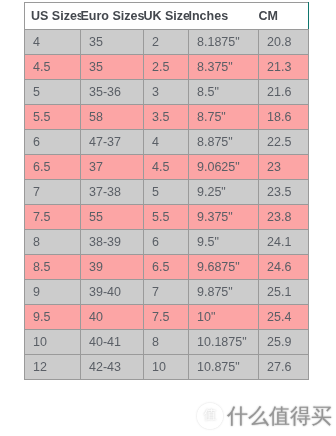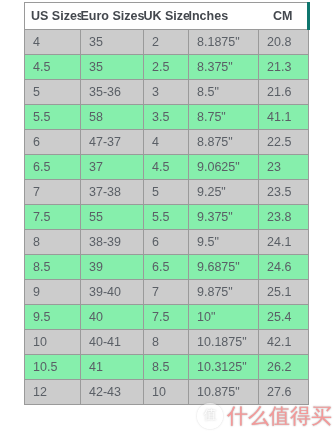--- a/index.html
+++ b/index.html
@@ -53,33 +53,33 @@
     color: #44484e;
     padding: 0;
     height: 26px;
     line-height: 26px;
   }
   thead tr.header-row th.first-head {
     border-left: 1px solid #9a9a9a;
     padding-left: 6px;
   }
   thead tr.header-row th.last-head {
-    border-right: 3px solid #0f766e;
-    text-align: center;
+    border-right: 1px solid #0f766e;
+    text-align: left;
   }
 
   tbody td {
     border: 1px solid #9a9a9a;
   }
 
   tbody tr.row-shaded td {
     background: #cccccc;
   }
   tbody tr.row-plain td {
-    background: #86efac;
+    background: #fca5a5;
   }
 
   col.c-us    { width: 56px; }
   col.c-euro  { width: 63px; }
   col.c-uk    { width: 45px; }
   col.c-in    { width: 70px; }
   col.c-cm    { width: 50px; }
 
   
   #watermark {
@@ -99,21 +99,21 @@
     border: 2px solid #ffffff;
     color: #ffffff;
     font-size: 13px;
     line-height: 20px;
     text-align: center;
     font-family: "DejaVu Sans", sans-serif;
     text-shadow: 0 0 2px rgba(120,120,120,.9);
     box-shadow: 0 0 2px rgba(120,120,120,.6);
   }
   #watermark .wm-text {
-    color: #ef4444;
+    color: #404040;
     font-size: 21px;
     font-family: "DejaVu Sans", sans-serif;
     letter-spacing: 0px;
     text-shadow: 0 0 2px rgba(120,120,120,.9), 0 0 1px rgba(110,110,110,.8);
   }
 </style>
 </head>
 <body>
 
 <div id="size-chart-wrap">
@@ -154,21 +154,21 @@
           <td>35-36</td>
           <td>3</td>
           <td>8.5"</td>
           <td>21.6</td>
         </tr>
         <tr class="row-plain">
           <td>5.5</td>
           <td>58</td>
           <td>3.5</td>
           <td>8.75"</td>
-          <td>41.1</td>
+          <td>18.6</td>
         </tr>
         <tr class="row-shaded">
           <td>6</td>
           <td>47-37</td>
           <td>4</td>
           <td>8.875"</td>
           <td>22.5</td>
         </tr>
         <tr class="row-plain">
           <td>6.5</td>
@@ -217,28 +217,21 @@
           <td>40</td>
           <td>7.5</td>
           <td>10"</td>
           <td>25.4</td>
         </tr>
         <tr class="row-shaded">
           <td>10</td>
           <td>40-41</td>
           <td>8</td>
           <td>10.1875"</td>
-          <td>42.1</td>
-        </tr>
-        <tr class="row-plain">
-          <td>10.5</td>
-          <td>41</td>
-          <td>8.5</td>
-          <td>10.3125"</td>
-          <td>26.2</td>
+          <td>25.9</td>
         </tr>
         <tr class="row-shaded">
           <td>12</td>
           <td>42-43</td>
           <td>10</td>
           <td>10.875"</td>
           <td>27.6</td>
         </tr>
       </tbody>
   </table>

